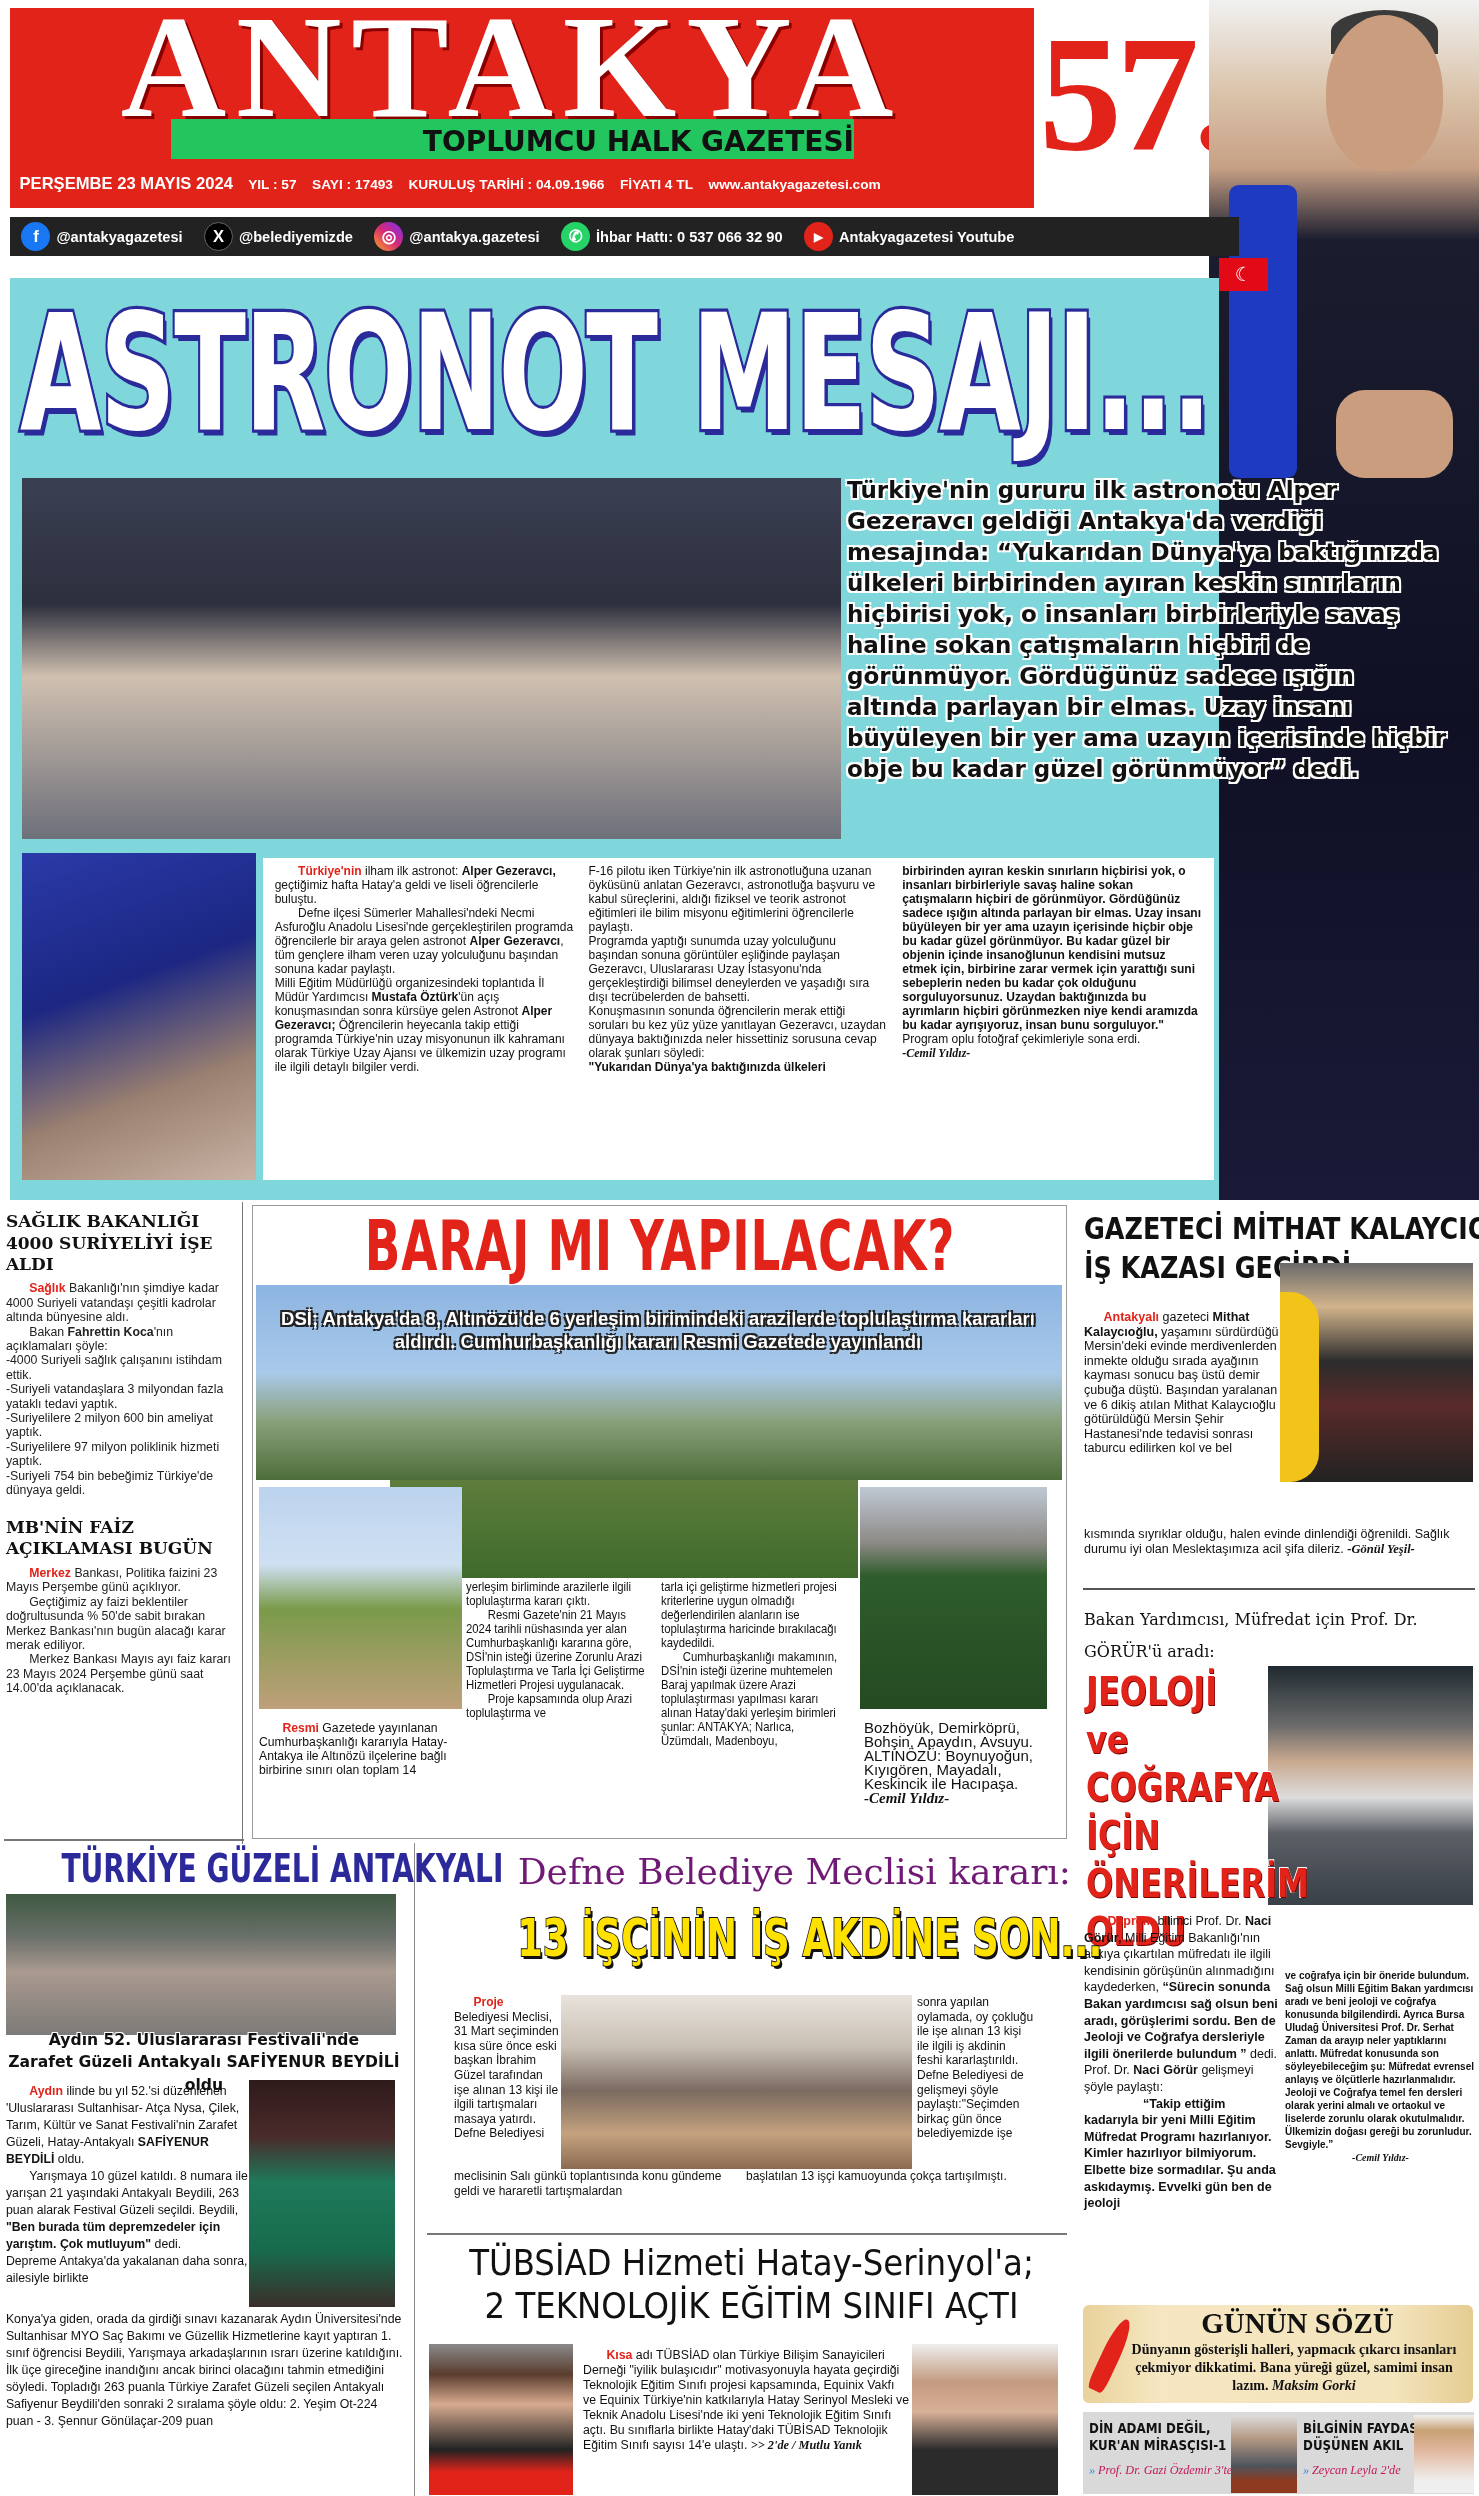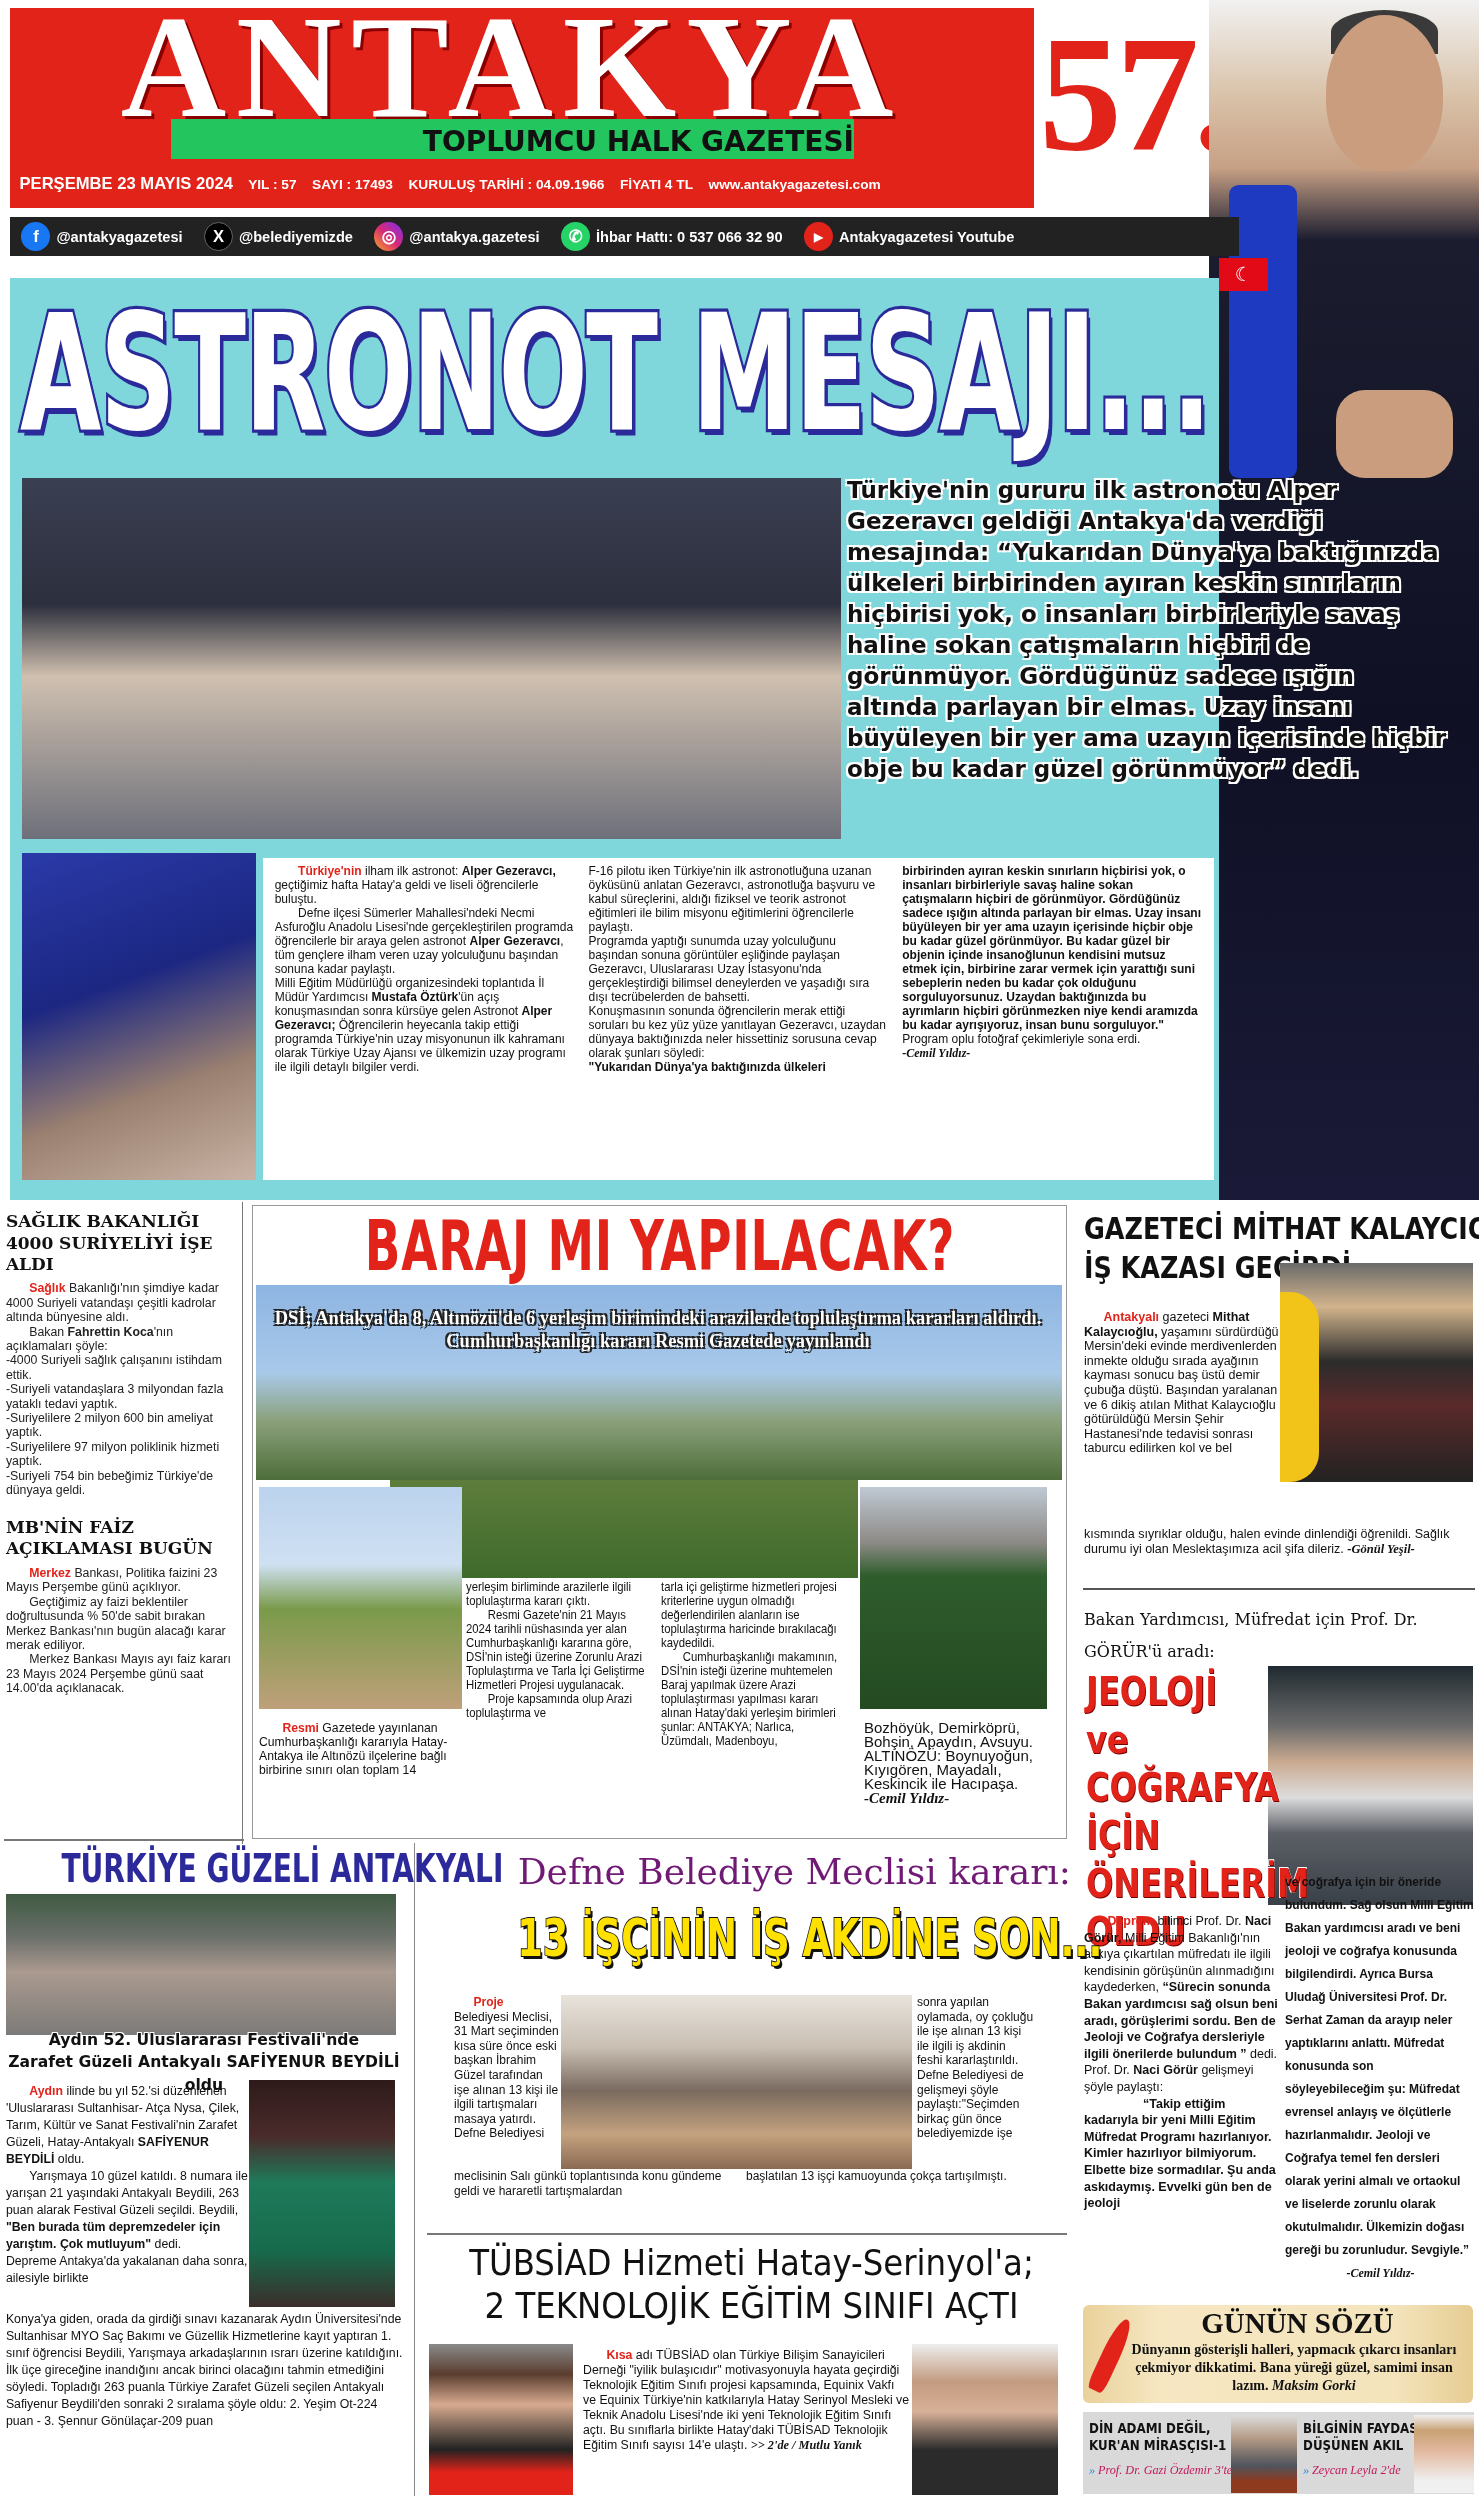--- a/index.html
+++ b/index.html
@@ -39,40 +39,40 @@
 
 #left1{left:5.9px;top:1211px;width:234px}
 .lhead{font-family:"DejaVu Serif",serif;font-weight:bold;font-size:17px;line-height:21.5px;color:#111;margin-bottom:5.9px}
 .lbody{font-size:12.3px;line-height:14.4px;color:#222}
 #vline1{left:242px;top:1202px;width:1px;height:642px;background:#777}
 #hline-left{left:3.9px;top:1839px;width:240px;height:2px;background:#777}
 
 #baraj{left:252px;top:1205px;width:815px;height:634px;border:1px solid #999}
 #baraj-head{left:256px;top:1211px;width:808px;text-align:center;font-family:"DejaVu Sans",sans-serif;font-weight:bold;font-size:60px;color:#e2231a;transform:scaleX(0.78) scaleY(1.15);transform-origin:center top;-webkit-text-stroke:2px #fff;paint-order:stroke fill;letter-spacing:1px;line-height:60px;white-space:nowrap}
 #baraj-sky{left:256px;top:1285px;width:806px;height:195px;background:linear-gradient(180deg,#8db5e2 0,#a9c9ea 45%,#8aa07a 70%,#4d6e3a 100%)}
-#baraj-sub{left:268px;top:1307px;width:780px;text-align:center;font-family:Liberation Serif, serif;font-weight:bold;font-size:18.5px;line-height:23.4px;color:#fff;text-shadow:-2px -2px 0 #222,2px -2px 0 #222,-2px 2px 0 #222,2px 2px 0 #222}
+#baraj-sub{left:268px;top:1307px;width:780px;text-align:center;font-family:Liberation Sans, sans-serif;font-weight:bold;font-size:18.5px;line-height:23.4px;color:#fff;text-shadow:-2px -2px 0 #222,2px -2px 0 #222,-2px 2px 0 #222,2px 2px 0 #222}
 #baraj-field{left:390px;top:1480px;width:468px;height:98px;background:linear-gradient(180deg,#5e7d3c,#3e6a2b)}
 #baraj-img-l{left:259px;top:1487px;width:203px;height:222px;background:linear-gradient(180deg,#bcd3ee 0,#cfe0f2 35%,#7a9a4a 55%,#bfa07a 100%)}
 #baraj-img-r{left:860px;top:1487px;width:187px;height:222px;background:linear-gradient(180deg,#bfc9d4 0,#8d8a86 25%,#2f5d2c 40%,#244a22 100%)}
 #baraj-c1{left:259px;top:1721px;width:205px;font-size:12.2px;line-height:14px;font-family:"Liberation Sans Narrow","Liberation Sans",sans-serif}
 #baraj-c2{left:466px;top:1580px;width:195px;font-size:12.2px;line-height:14px;transform:scaleX(.93);transform-origin:left top}
 #baraj-c3{left:661px;top:1580px;width:195px;font-size:12.2px;line-height:14px;transform:scaleX(.93);transform-origin:left top}
 #baraj-c4{left:864px;top:1721px;width:195px;font-size:15px;line-height:14px}
 
 #mithat-head{left:1084px;top:1209px;width:390px;font-family:"DejaVu Sans",sans-serif;font-weight:bold;font-size:31px;line-height:39px;transform:scaleX(.82);transform-origin:left top;white-space:nowrap}
 #mithat-photo{left:1280px;top:1263px;width:193px;height:219px;background:linear-gradient(180deg,#6a6a6a 0,#d2b48c 20%,#2c2c2c 45%,#5a2a2a 65%,#222 100%)}
 #mithat-flag{left:1280px;top:1292px;width:39px;height:190px;background:#f2c318;border-radius:0 29px 29px 0}
 #mithat-text{left:1084px;top:1310px;width:195px;font-size:12.5px;line-height:14.6px}
 #mithat-tail{left:1084px;top:1527px;width:388px;font-size:12.5px;line-height:14.6px}
 #hline-r1{left:1083px;top:1588px;width:392px;height:2px;background:#555}
 #gorur-head{left:1084px;top:1604px;width:390px;font-family:"DejaVu Serif",serif;font-size:16px;line-height:32px;color:#111}
 #gorur-photo{left:1268px;top:1666px;width:205px;height:239px;background:linear-gradient(180deg,#1f2a30 0,#6b6b6b 25%,#c9a98f 40%,#ddd 55%,#5c5f66 70%,#394048 100%)}
 #gorur-red{left:1086px;top:1668px;width:215px;font-family:"DejaVu Sans",sans-serif;font-weight:bold;font-size:39px;line-height:48px;color:#e2231a;transform:scaleX(.82);transform-origin:left top;-webkit-text-stroke:2px #fff;paint-order:stroke fill;text-shadow:1px 1px 0 #700}
 #gorur-c1{left:1084px;top:1913px;width:195px;font-size:12.5px;line-height:16.6px}
-#gorur-c2{left:1285px;top:1871px;width:191px;font-size:12px;line-height:23px;font-weight:bold}
+#gorur-c2{left:1285px;top:1969px;width:191px;font-size:10px;line-height:13px;font-weight:bold}
 
 #soz{left:1083px;top:2305px;width:390px;height:98px;background:linear-gradient(90deg,#e9d19a,#f6e7c2 20%,#f4e4bc 80%,#e5cc92);border-radius:5.9px}
 #quill{left:1102px;top:2316px;width:17.6px;height:78px;background:#e2231a;border-radius:50% 50% 20% 20%;transform:rotate(25deg)}
 #soz-title{left:1122px;top:2307px;width:351px;text-align:center;font-family:"Liberation Serif",serif;font-weight:bold;font-size:29px;line-height:33px}
 #soz-text{left:1126px;top:2341px;width:336px;text-align:center;font-family:"Liberation Serif",serif;font-weight:bold;font-size:14px;line-height:18px}
 #box1{left:1083px;top:2412px;width:215px;height:82px;background:#d9d9d9}
 #box2{left:1297px;top:2412px;width:177px;height:82px;background:#d9d9d9}
 .box-head{font-family:"DejaVu Sans",sans-serif;font-weight:bold;font-size:14px;line-height:17.6px;transform:scaleX(.85);transform-origin:left top;white-space:nowrap}
 .box-ref{font-family:"Liberation Serif",serif;font-style:italic;font-size:12.2px;color:#c2185b;margin-top:7.8px}
 #box1-photo{left:1231px;top:2415px;width:68px;height:78px;background:linear-gradient(180deg,#ddd 0,#b49a85 30%,#4f545d 65%,#8d3a1f 85%)}

